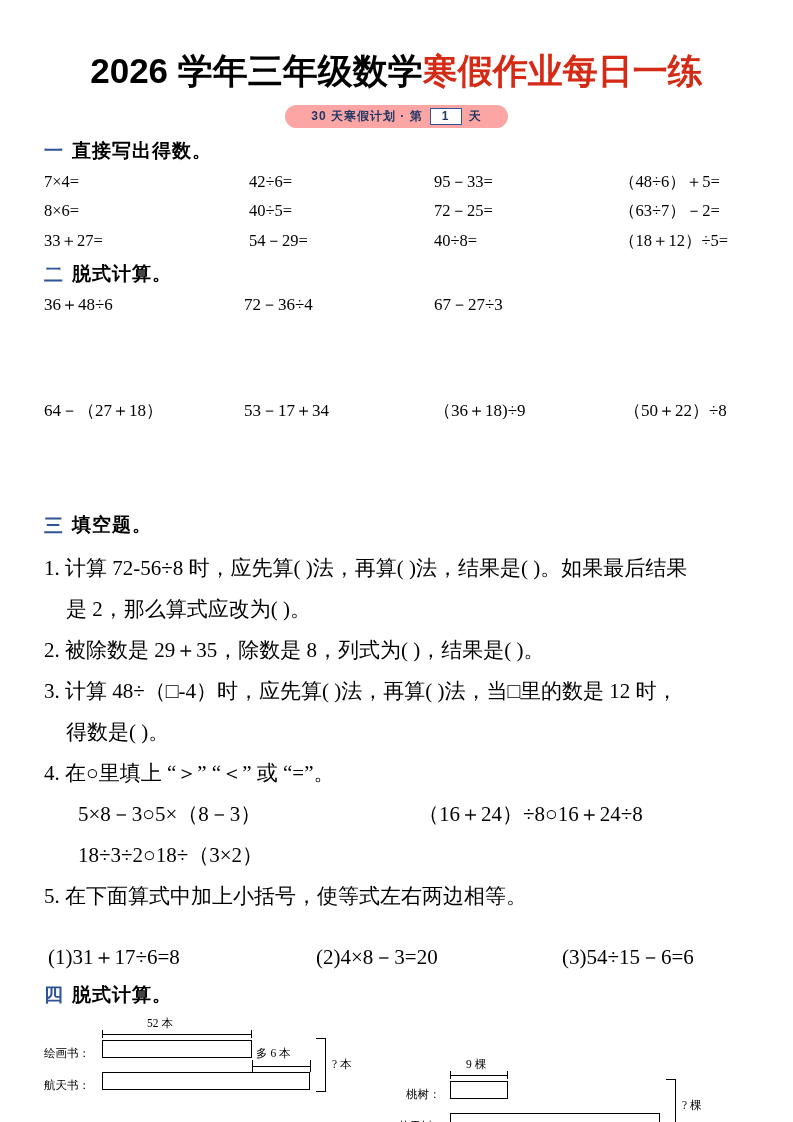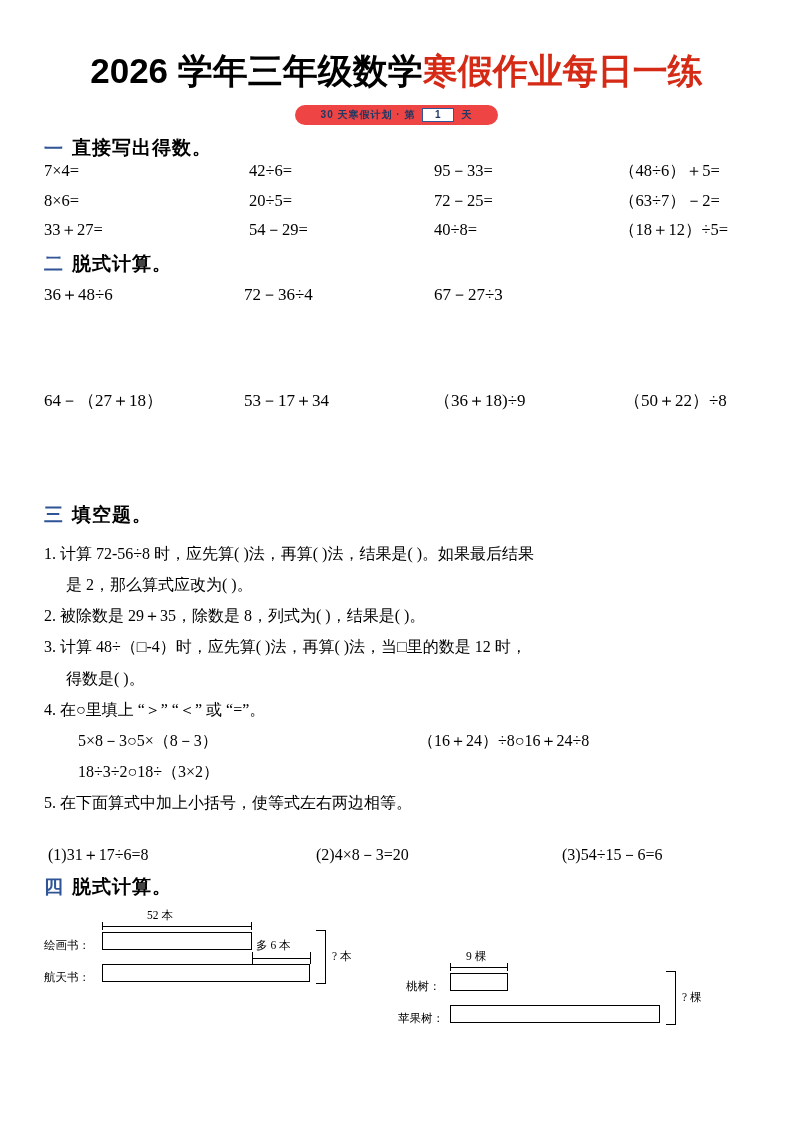--- a/index.html
+++ b/index.html
@@ -37,28 +37,28 @@
   .title .blk { color: #000; }
   .title .red { color: #d42a16; margin-top: 36px; }
 
   
   .planbar-wrap {
     margin-top: 14px;
     display: flex;
     justify-content: center;
   }
   .planbar {
-    background: #ef4444;
+    background: #fca5a5;
     border-radius: 12px;
     padding: 3px 26px;
     display: flex;
     align-items: center;
     gap: 4px;
     font-family: "Liberation Sans", sans-serif;
-    font-size: 10px;
+    font-size: 12px;
     font-weight: bold;
     color: #1f3864;
     letter-spacing: 1px;
   }
   .planbar .daybox {
     display: inline-block;
     background: #ffffff;
     border: 1px solid #2f5597;
     color: #1f3864;
     min-width: 20px;
@@ -86,21 +86,21 @@
   .sec .stitle {
     font-family: "Liberation Sans", sans-serif;
     font-weight: bold;
     font-size: 19px;
     color: #000;
     letter-spacing: 1px;
   }
 
   
   .oral {
-    margin-top: 0;
+    margin-top: 8px;
     display: grid;
     grid-template-columns: 205px 185px 185px auto;
     row-gap: 9px;
     font-size: 16.5px;
     line-height: 1.25;
   }
   .oral div { white-space: nowrap; }
 
   
   .tuoshi {
@@ -108,21 +108,21 @@
     display: grid;
     grid-template-columns: 200px 190px 190px auto;
     font-size: 17px;
   }
   .tuoshi div { white-space: nowrap; }
   .tuoshi-row2 { margin-top: 83px; }
 
   
   .fill {
     margin-top: 10px;
-    font-size: 16px;
+    font-size: 21px;
     line-height: 1.95;
   }
   .fill p { margin: 0; }
   .fill .indent { padding-left: 22px; }
   .sub-row {
     display: grid;
     grid-template-columns: 340px auto;
     padding-left: 34px;
   }
   .sub-row div { white-space: nowrap; }
@@ -194,21 +194,21 @@
   <div class="sec">
     <span class="num">一</span>
     <span class="stitle">直接写出得数。</span>
   </div>
   <div class="oral">
     <div>7×4=</div>
     <div>42÷6=</div>
     <div>95－33=</div>
     <div>（48÷6）＋5=</div>
     <div>8×6=</div>
-    <div>20÷5=</div>
+    <div>40÷5=</div>
     <div>72－25=</div>
     <div>（63÷7）－2=</div>
     <div>33＋27=</div>
     <div>54－29=</div>
     <div>40÷8=</div>
     <div>（18＋12）÷5=</div>
   </div>
 
   <div class="sec">
     <span class="num">二</span>

